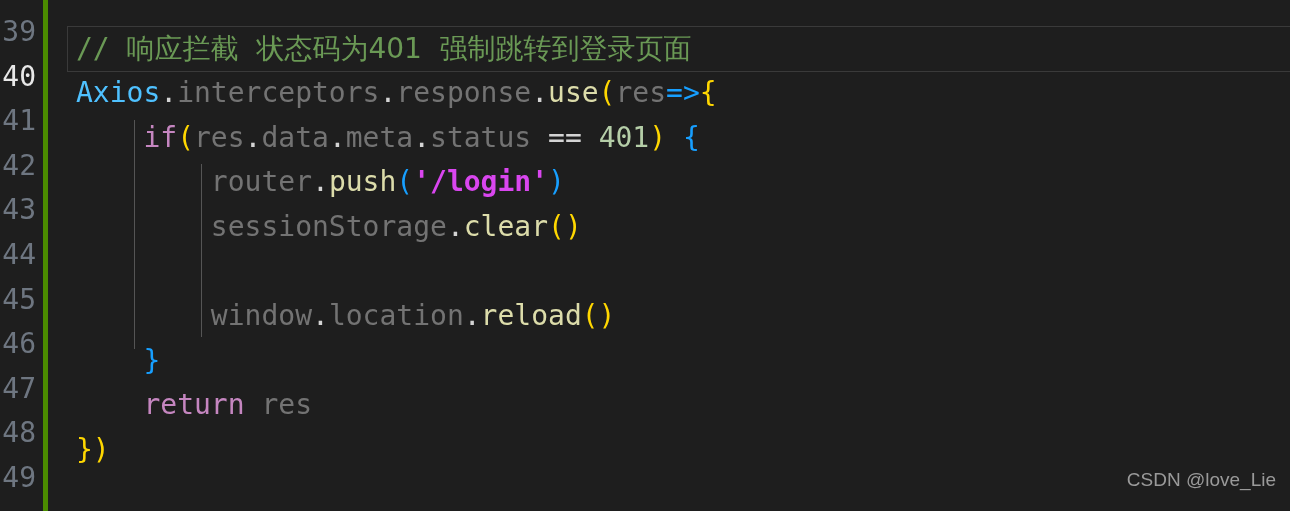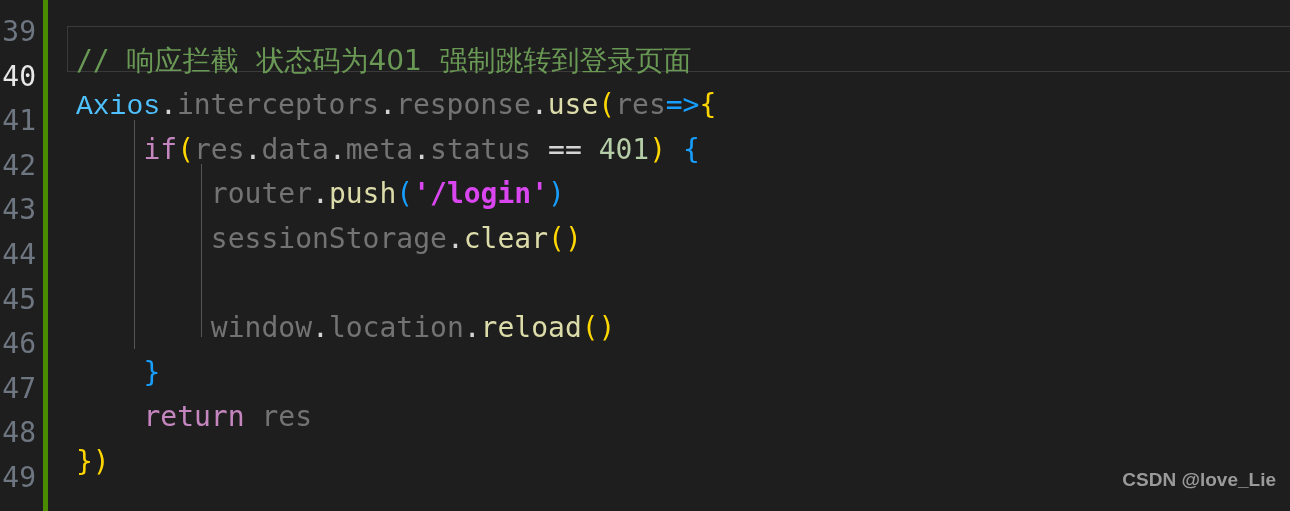--- a/index.html
+++ b/index.html
@@ -71,21 +71,20 @@
     height: 44.6px;
     white-space: pre;
     color: #d4d4d4;
   }
   .line .txt {
     position: absolute;
     left: 28px;
     top: 0;
     white-space: pre;
     line-height: 44.6px;
-    margin-top: 12px;
   }
 
   
   .active-line-box {
     position: absolute;
     left: 67px;
     right: 0;
     height: 46px;
     border-top: 1px solid #3a3a3a;
     border-bottom: 1px solid #3a3a3a;
@@ -100,21 +99,21 @@
     position: absolute;
     width: 1px;
     background: #555555;
     z-index: 1;
   }
 
   
   .t-comment   { color: #6a9955; }
   .t-plain     { color: #d4d4d4; }
   .t-var       { color: #737373; }
-  .t-class     { color: #4fc1ff; font-family: Liberation Mono, monospace; }
+  .t-class     { color: #4fc1ff; }
   .t-func      { color: #dcdcaa; }
   .t-kw        { color: #c586c0; }
   .t-num       { color: #b5cea8; }
   .t-str       { color: #d946ef; font-weight: bold; }
   .t-p1        { color: #ffd700; }
   .t-p3        { color: #179fff; }
   .t-op        { color: #d4d4d4; }
 
   
   .cjk { font-family: "DejaVu Sans", "Liberation Sans", sans-serif; }
@@ -122,21 +121,20 @@
   
   .watermark {
     position: absolute;
     right: 14px;
     bottom: 8px;
     color: #9a9a9a;
     font-size: 19px;
     font-family: "Liberation Sans", "DejaVu Sans", sans-serif;
     z-index: 6;
     white-space: pre;
-    font-weight: bold;
   }
 </style>
 </head>
 <body>
 
 <div id="editor">
 
   <div class="active-line-box" style="top: 25.6px;"></div>
 
   <div class="indent-guide" style="left: 134px; top: 119.8px; height: 229px;"></div>

